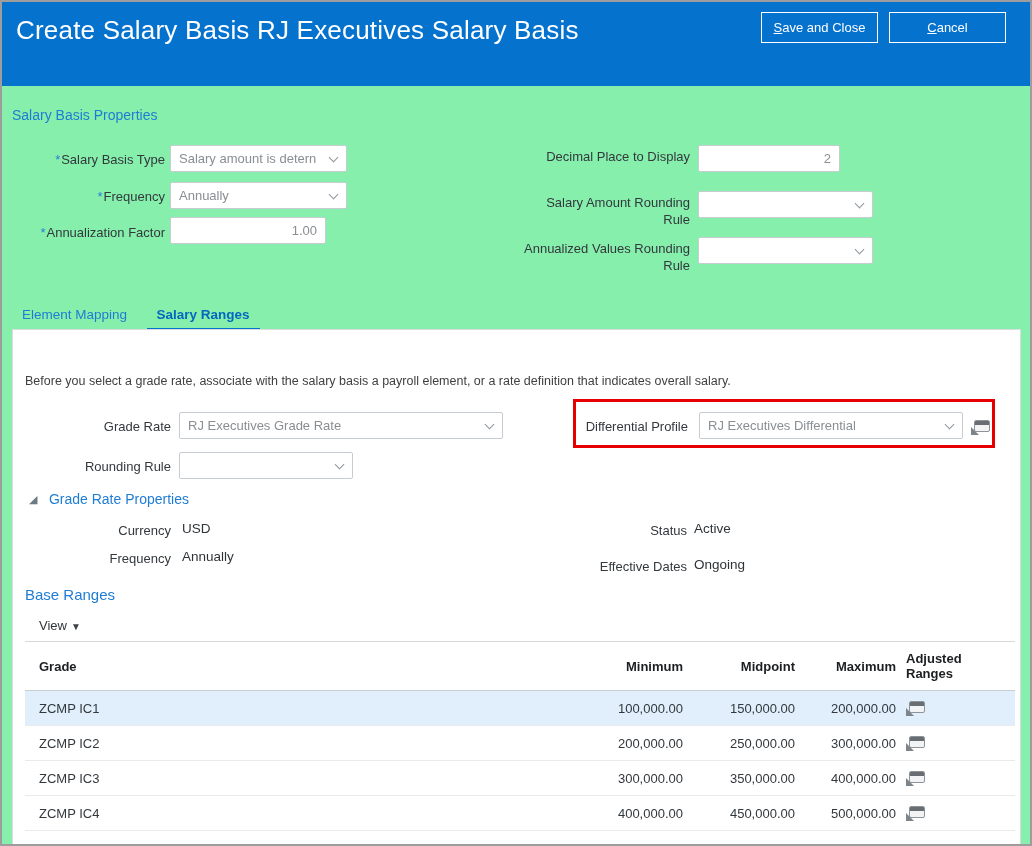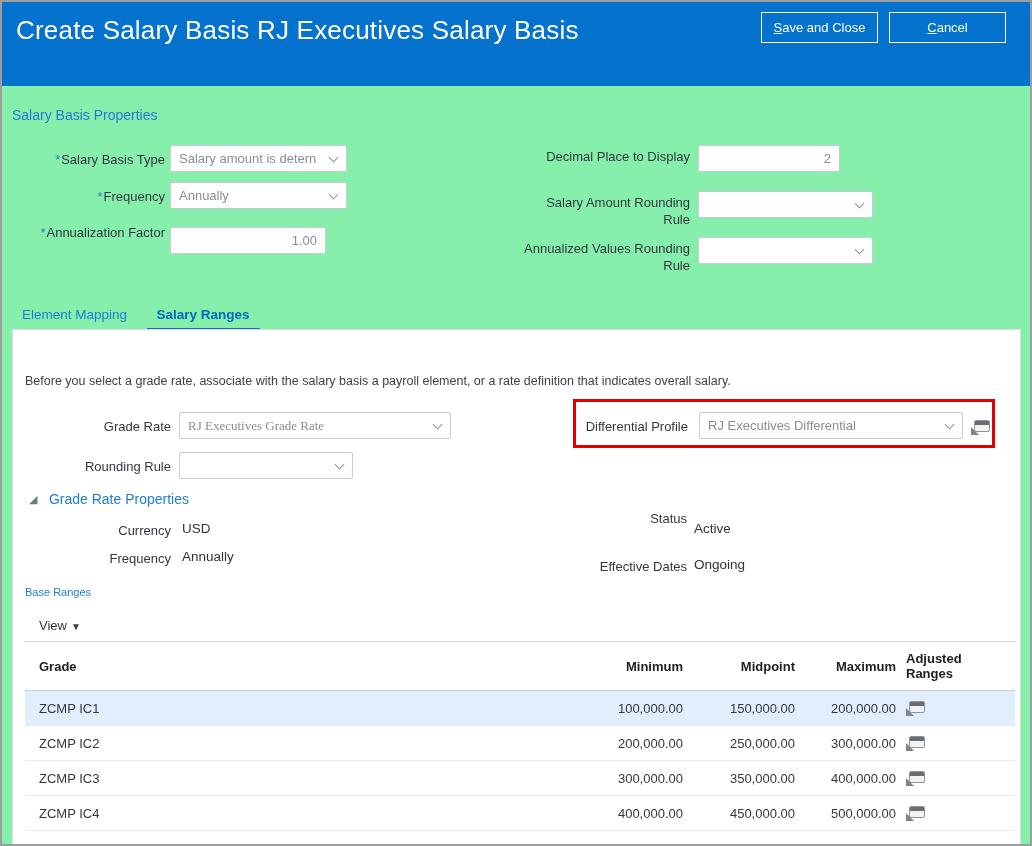--- a/index.html
+++ b/index.html
@@ -123,21 +123,21 @@
     <i class="chev"></i>
   </div>
 
   <div class="abs lbl req" style="left:0; top:186px; width:163px;">Frequency</div>
   <div class="field dd" style="left:168px; top:180px; width:177px;">
     <span>Annually</span>
     <i class="chev"></i>
   </div>
 
   <div class="abs lbl req" style="left:0; top:222px; width:163px;">Annualization Factor</div>
-  <div class="field num" style="left:168px; top:225px; width:156px;text-align:right;">1.00</div>
+  <div class="field num" style="left:168px; top:215px; width:156px;text-align:right;">1.00</div>
 
   <div class="abs lbl" style="left:520px; top:146px; width:168px;">Decimal Place to Display</div>
   <div class="field num" style="left:696px; top:143px; width:142px;">2</div>
 
   <div class="abs lbl" style="left:520px; top:192px; width:168px;">Salary Amount Rounding Rule</div>
   <div class="field dd" style="left:696px; top:189px; width:175px;">
     <span></span>
     <i class="chev"></i>
   </div>
 
@@ -151,21 +151,21 @@
     <span class="tab inactive">Element Mapping</span>
     <span class="tab active">Salary Ranges</span>
   </div>
 
   <div class="panel">
 
     <div class="info-text">Before you select a grade rate, associate with the salary basis a payroll element, or a rate definition that indicates overall salary.</div>
 
     
     <div class="abs lbl" style="left:0; top:88px; width:158px;">Grade Rate</div>
-    <div class="field dd" style="left:166px; top:82px; width:272px;font-family:Liberation Serif, serif;">
+    <div class="field dd" style="left:166px; top:82px; width:324px;">
       <span>RJ Executives Grade Rate</span>
       <i class="chev"></i>
     </div>
 
     
     <div class="abs lbl" style="left:517px; top:88px; width:158px;">Differential Profile</div>
     <div class="field dd" style="left:686px; top:82px; width:264px;">
       <span>RJ Executives Differential</span>
       <i class="chev"></i>
     </div>
@@ -186,28 +186,28 @@
       <span class="disclosure">◢</span>
       <span class="sec-title">Grade Rate Properties</span>
     </div>
 
     <div class="abs lbl" style="left:0; top:192px; width:158px;">Currency</div>
     <div class="abs ro-val" style="left:169px; top:191px;">USD</div>
 
     <div class="abs lbl" style="left:0; top:220px; width:158px;">Frequency</div>
     <div class="abs ro-val" style="left:169px; top:219px;">Annually</div>
 
-    <div class="abs lbl" style="left:517px; top:180px; width:157px;">Status</div>
+    <div class="abs lbl" style="left:517px; top:192px; width:157px;">Status</div>
     <div class="abs ro-val" style="left:681px; top:191px;">Active</div>
 
     <div class="abs lbl" style="left:517px; top:228px; width:157px;">Effective Dates</div>
     <div class="abs ro-val" style="left:681px; top:227px;">Ongoing</div>
 
     
-    <div class="abs sec-title" style="left:12px; top:256px; font-size:11px;">Base Ranges</div>
+    <div class="abs sec-title" style="left:12px; top:256px; font-size:15px;">Base Ranges</div>
 
     <div class="abs view-menu" style="left:26px; top:288px;">
       <span>View</span><span class="view-caret">▼</span>
     </div>
 
     
     <div class="grid-table">
       <div class="trow thead">
         <div class="c-grade">Grade</div>
         <div class="c-num">Minimum</div>

